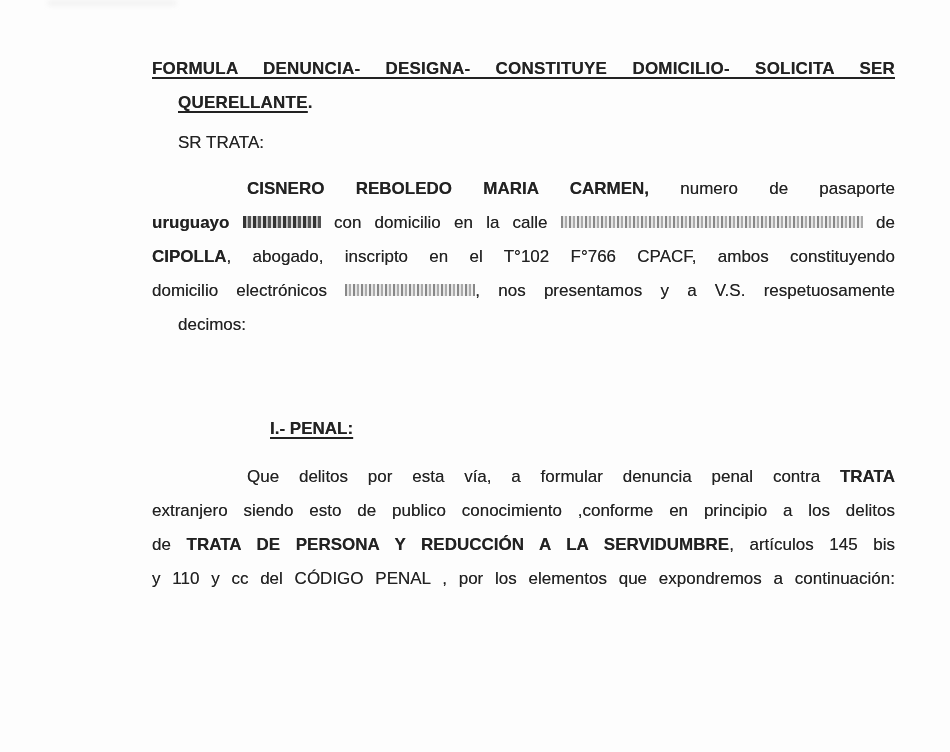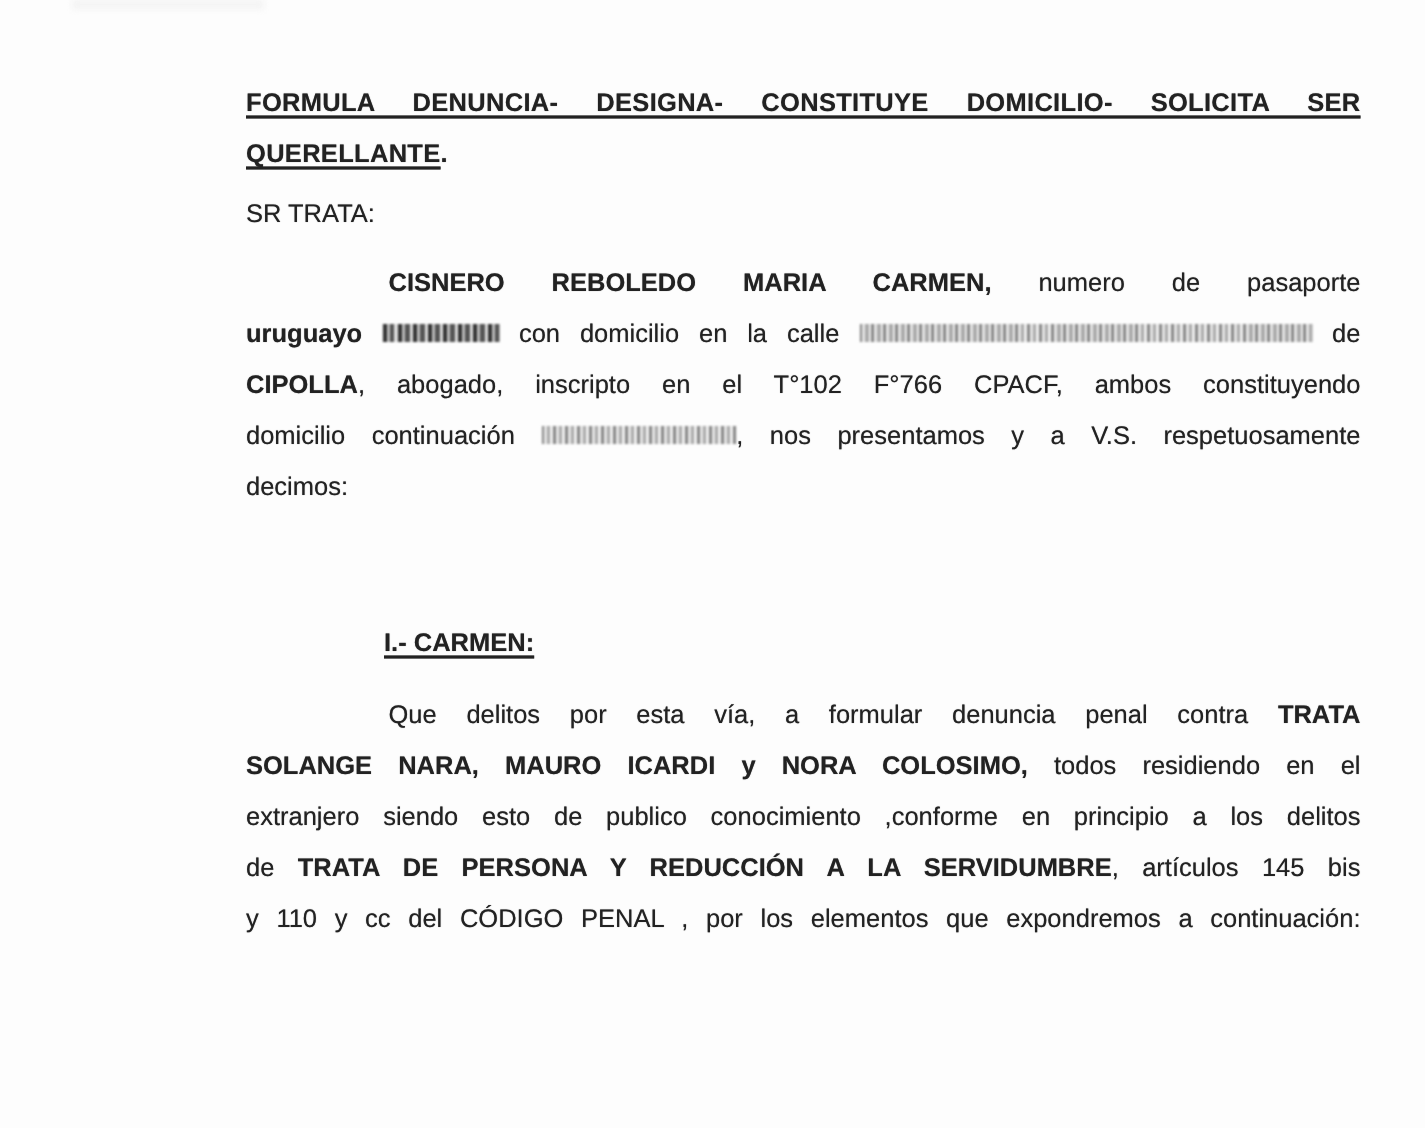--- a/index.html
+++ b/index.html
@@ -8,29 +8,29 @@
     background: #fdfdfd;
     font-family: "Liberation Sans", sans-serif;
     color: #222;
     position: relative;
   }
   .top-smudge {
     position: absolute; left: 48px; top: 0; width: 128px; height: 6px;
     background: #f3f3f3; filter: blur(2px);
   }
   .page {
-    position: absolute; left: 164px; top: 52px; width: 743px;
+    position: absolute; left: 152px; top: 52px; width: 743px;
     font-size: 17px;
     text-shadow: 0 0 0.6px rgba(0,0,0,0.55);
   }
   .line {
     position: relative; height: 34px; line-height: 34px;
     white-space: nowrap; text-align: justify; text-align-last: justify;
   }
-  .line.last { text-align-last: left; }
+  .line.last { text-align-last: left; margin-left: 26px; }
   .b { font-weight: bold; }
   .u { text-decoration: underline; text-decoration-thickness: 1.5px; text-underline-offset: 3px; }
   .title-line { font-size: 17px; font-weight: bold; letter-spacing: 0.2px; }
   .indent { padding-left: 95px; }
   .redacted {
     display: inline-block; vertical-align: middle;
     height: 12px; margin-top: -3px;
     background: repeating-linear-gradient(90deg, #333 0 3px, #bbb 3px 5px, #555 5px 8px, #ddd 8px 10px);
     filter: blur(0.6px);
   }
@@ -66,40 +66,37 @@
     <div class="line">
       <span class="b">uruguayo</span>
       <span class="redacted" style="width:78px"></span>
       <span> con domicilio en la calle </span>
       <span class="redacted light" style="width:302px"></span><span> de</span>
     </div>
     <div class="line">
       <span class="b">CIPOLLA</span><span>, abogado, inscripto en el T°102 F°766 CPACF, ambos constituyendo</span>
     </div>
     <div class="line">
-      <span>domicilio continuación </span><span class="redacted light" style="width:130px"></span><span>, nos presentamos y a V.S. respetuosamente</span>
+      <span>domicilio electrónicos </span><span class="redacted light" style="width:130px"></span><span>, nos presentamos y a V.S. respetuosamente</span>
     </div>
     <div class="line last">
       <span>decimos:</span>
     </div>
   </div>
 
   <div style="height:70px"></div>
 
   <div class="line last section-heading">
-    <span class="b u">I.- CARMEN:</span>
+    <span class="b u">I.- PENAL:</span>
   </div>
 
   <div style="height:14px"></div>
   <div>
     <div class="line indent">
       <span>Que delitos por esta vía, a formular denuncia penal contra </span><span class="b">TRATA</span>
-    </div>
-    <div class="line">
-      <span class="b">SOLANGE NARA, MAURO ICARDI</span><span class="b">  y </span><span class="b">NORA COLOSIMO,</span><span> todos residiendo en el</span>
     </div>
     <div class="line">
       <span>extranjero siendo esto de publico conocimiento ,conforme en principio a los  delitos</span>
     </div>
     <div class="line">
       <span>de </span><span class="b">TRATA DE PERSONA Y REDUCCIÓN A LA SERVIDUMBRE</span><span>, artículos  145 bis</span>
     </div>
     <div class="line">
       <span>y 110  y cc del CÓDIGO PENAL , por los elementos que expondremos a continuación:</span>
     </div>

